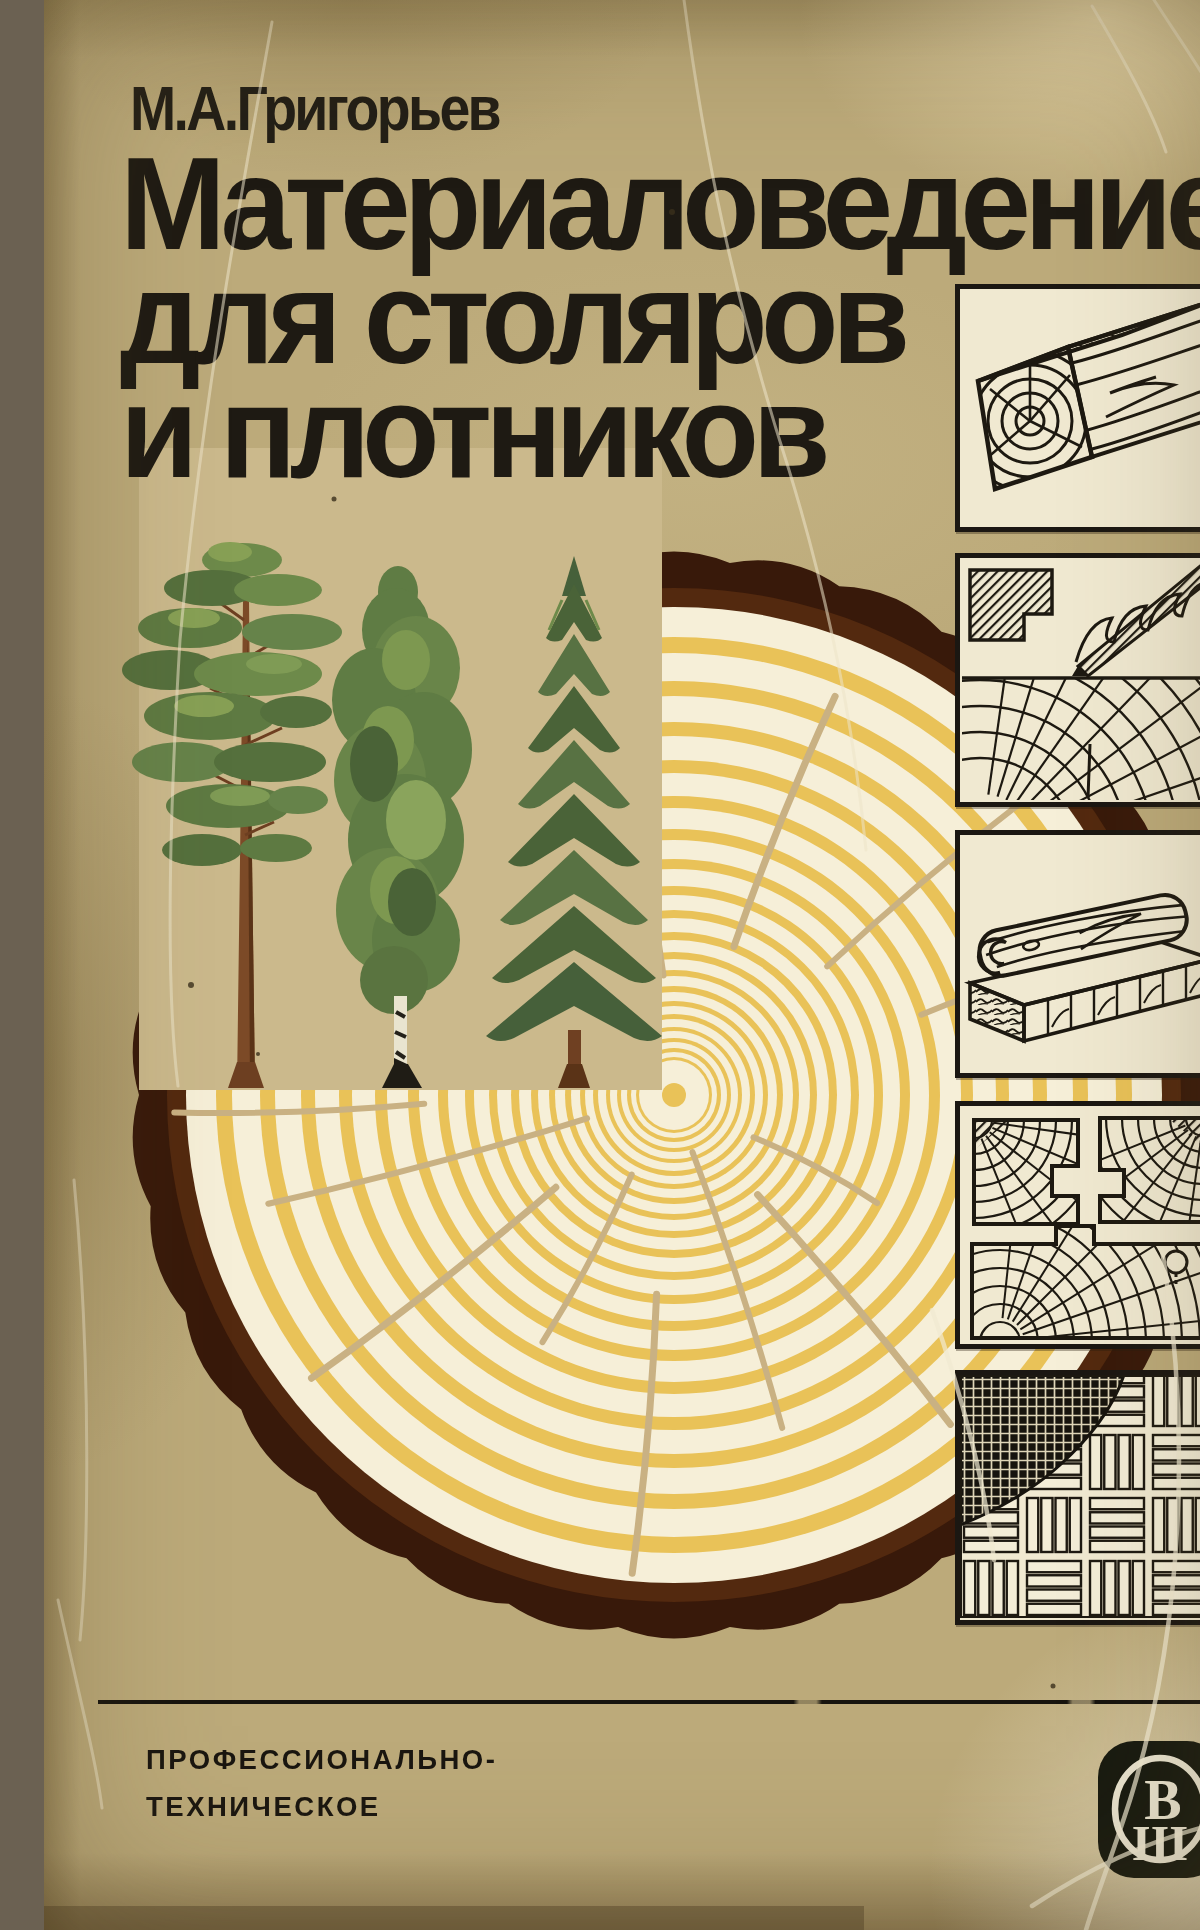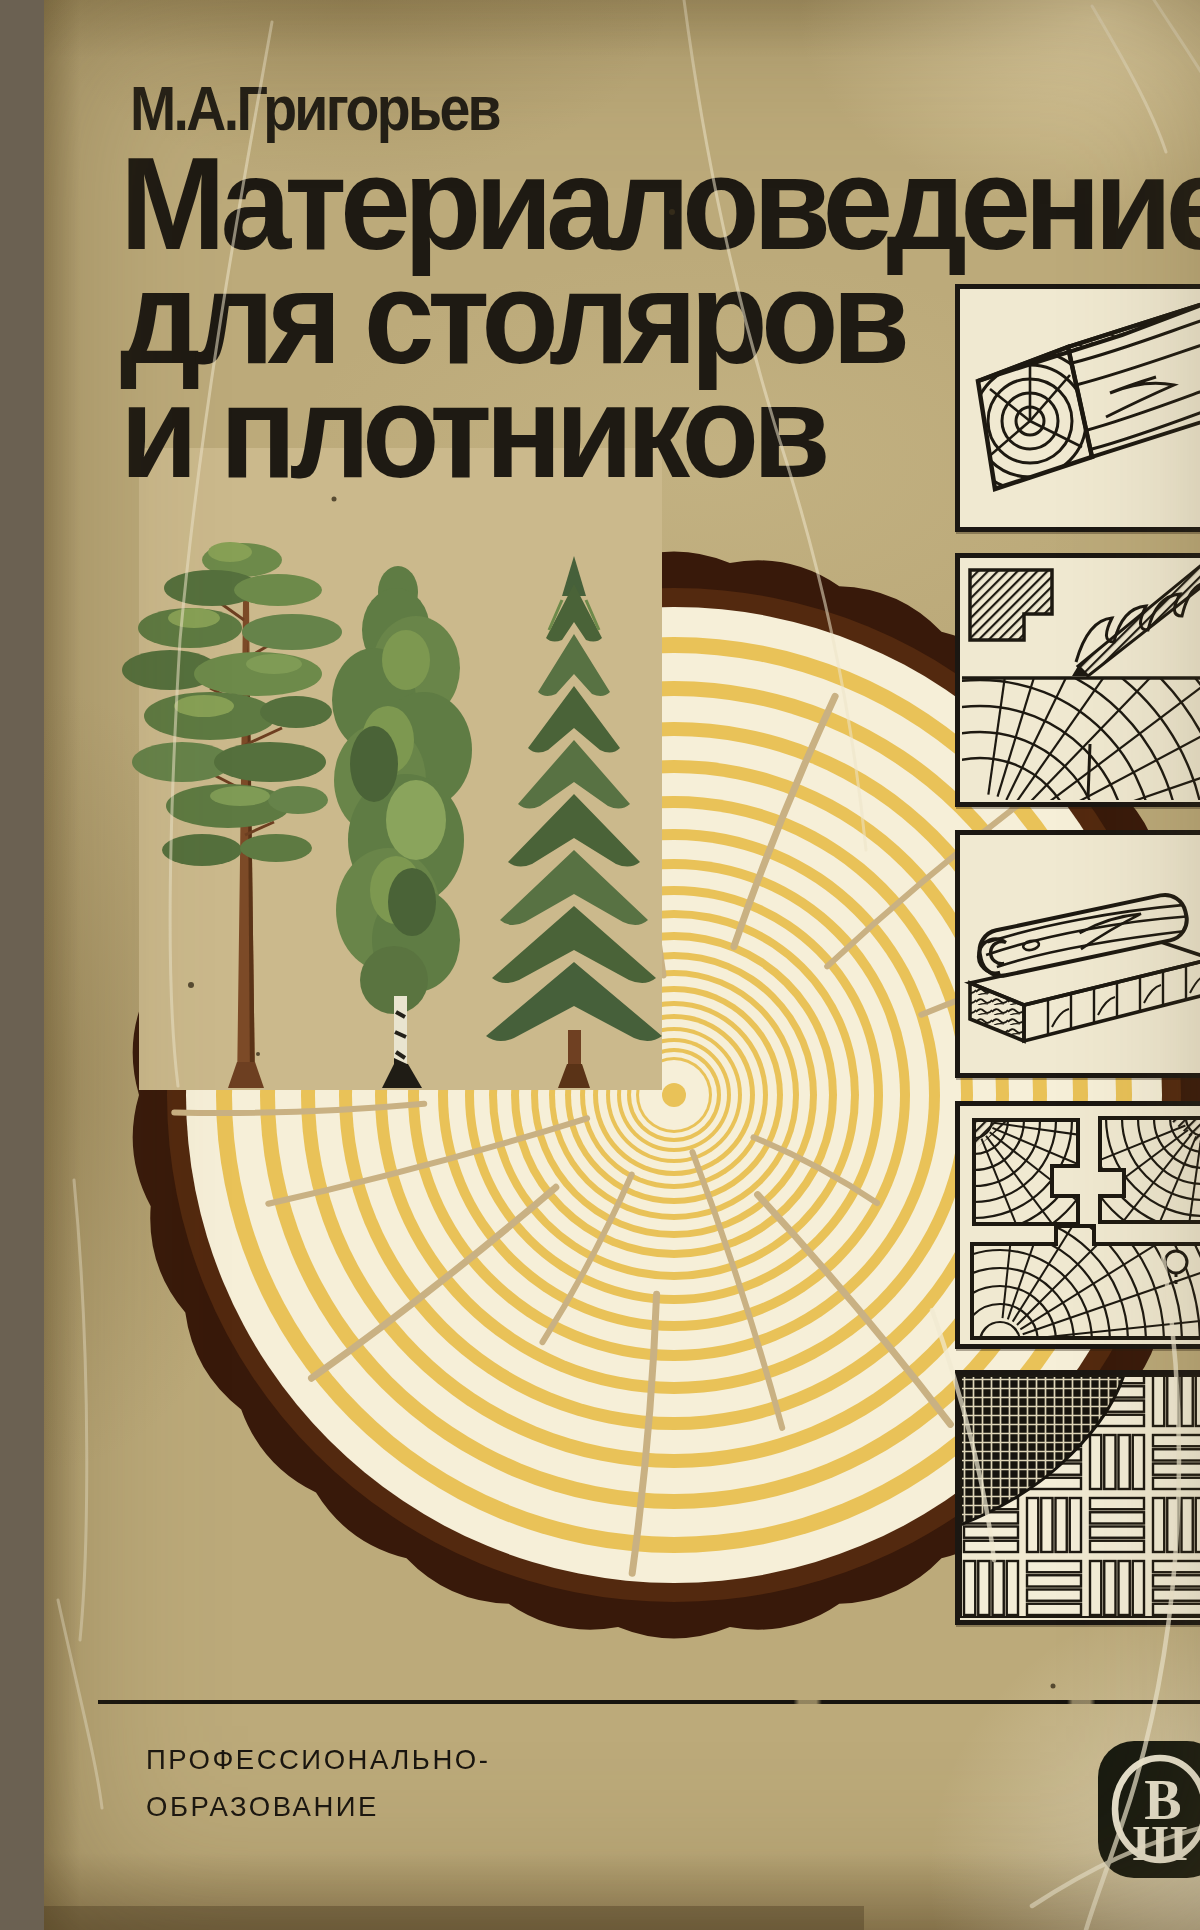--- a/index.html
+++ b/index.html
@@ -30,21 +30,21 @@
     left:76px;font-size:131px;font-weight:700;color:#1e1a13;line-height:1;
     letter-spacing:-7px;transform:scaleX(.97);transform-origin:left top;white-space:nowrap;z-index:5;
   }
   .panel{
     left:911px;width:270px;background:#f0e9d1;border:5px solid #1b1712;box-sizing:border-box;
     z-index:4;box-shadow:1px 2px 0 rgba(40,30,15,.35);
   }
   .rule{left:54px;top:1700px;width:1140px;height:4px;z-index:5;
     background:linear-gradient(90deg,#17140e 0 61%, rgba(23,20,14,.25) 61.5% 63%, #17140e 63.5% 85%, rgba(23,20,14,.3) 85.5% 87%, #17140e 87.5%);}
   .footer-text{
-    left:102px;top:1736px;font-size:27.5px;font-weight:400;color:#1a1610;
+    left:102px;top:1736px;font-size:27.5px;font-weight:700;color:#1a1610;
     line-height:47px;letter-spacing:2.5px;z-index:5;
   }
   .logo{left:1053px;top:1740px;width:127px;height:139px;z-index:5;}
   .artsvg{left:0;top:0;z-index:1;}
   .oversvg{left:0;top:0;z-index:8;pointer-events:none;}
 </style>
 </head>
 <body>
 
 <div class="cover">
@@ -481,21 +481,21 @@
           <rect x="193" y="228.75" width="54" height="11.25" fill="#f3edd7" stroke="#1d1911" stroke-width="2.4"></rect>
         </g>
       <path d="M164,0 C152,36 128,64 100,90 C74,114 36,136 0,150 L0,0 Z" fill="url(#pat-grid)" stroke="#17140e" stroke-width="3"></path>
       <rect x="1" y="1" width="256" height="241" fill="none" stroke="#1d1911" stroke-width="2"></rect>
     </svg>
   </div>
 
   <div class="abs rule"></div>
   <div class="abs footer-text">
     <div>ПРОФЕССИОНАЛЬНО-</div>
-    <div>ОБРАЗОВАНИЕ</div>
+    <div>ТЕХНИЧЕСКОЕ</div>
   </div>
 
   <div class="abs logo">
     <svg width="127" height="139" viewBox="0 0 127 139">
       <rect x="1" y="1" width="125" height="137" rx="36" fill="#181a10"></rect>
       <ellipse cx="63" cy="69" rx="45" ry="51" fill="none" stroke="#e9e3cf" stroke-width="6.5"></ellipse>
       <text x="66" y="79" text-anchor="middle" font-family="Liberation Serif, serif" font-weight="700" font-size="56" fill="#e9e3cf">В</text>
       <text x="63" y="120" text-anchor="middle" font-family="Liberation Serif, serif" font-weight="700" font-size="50" fill="#e9e3cf">Ш</text>
     </svg>
   </div>

